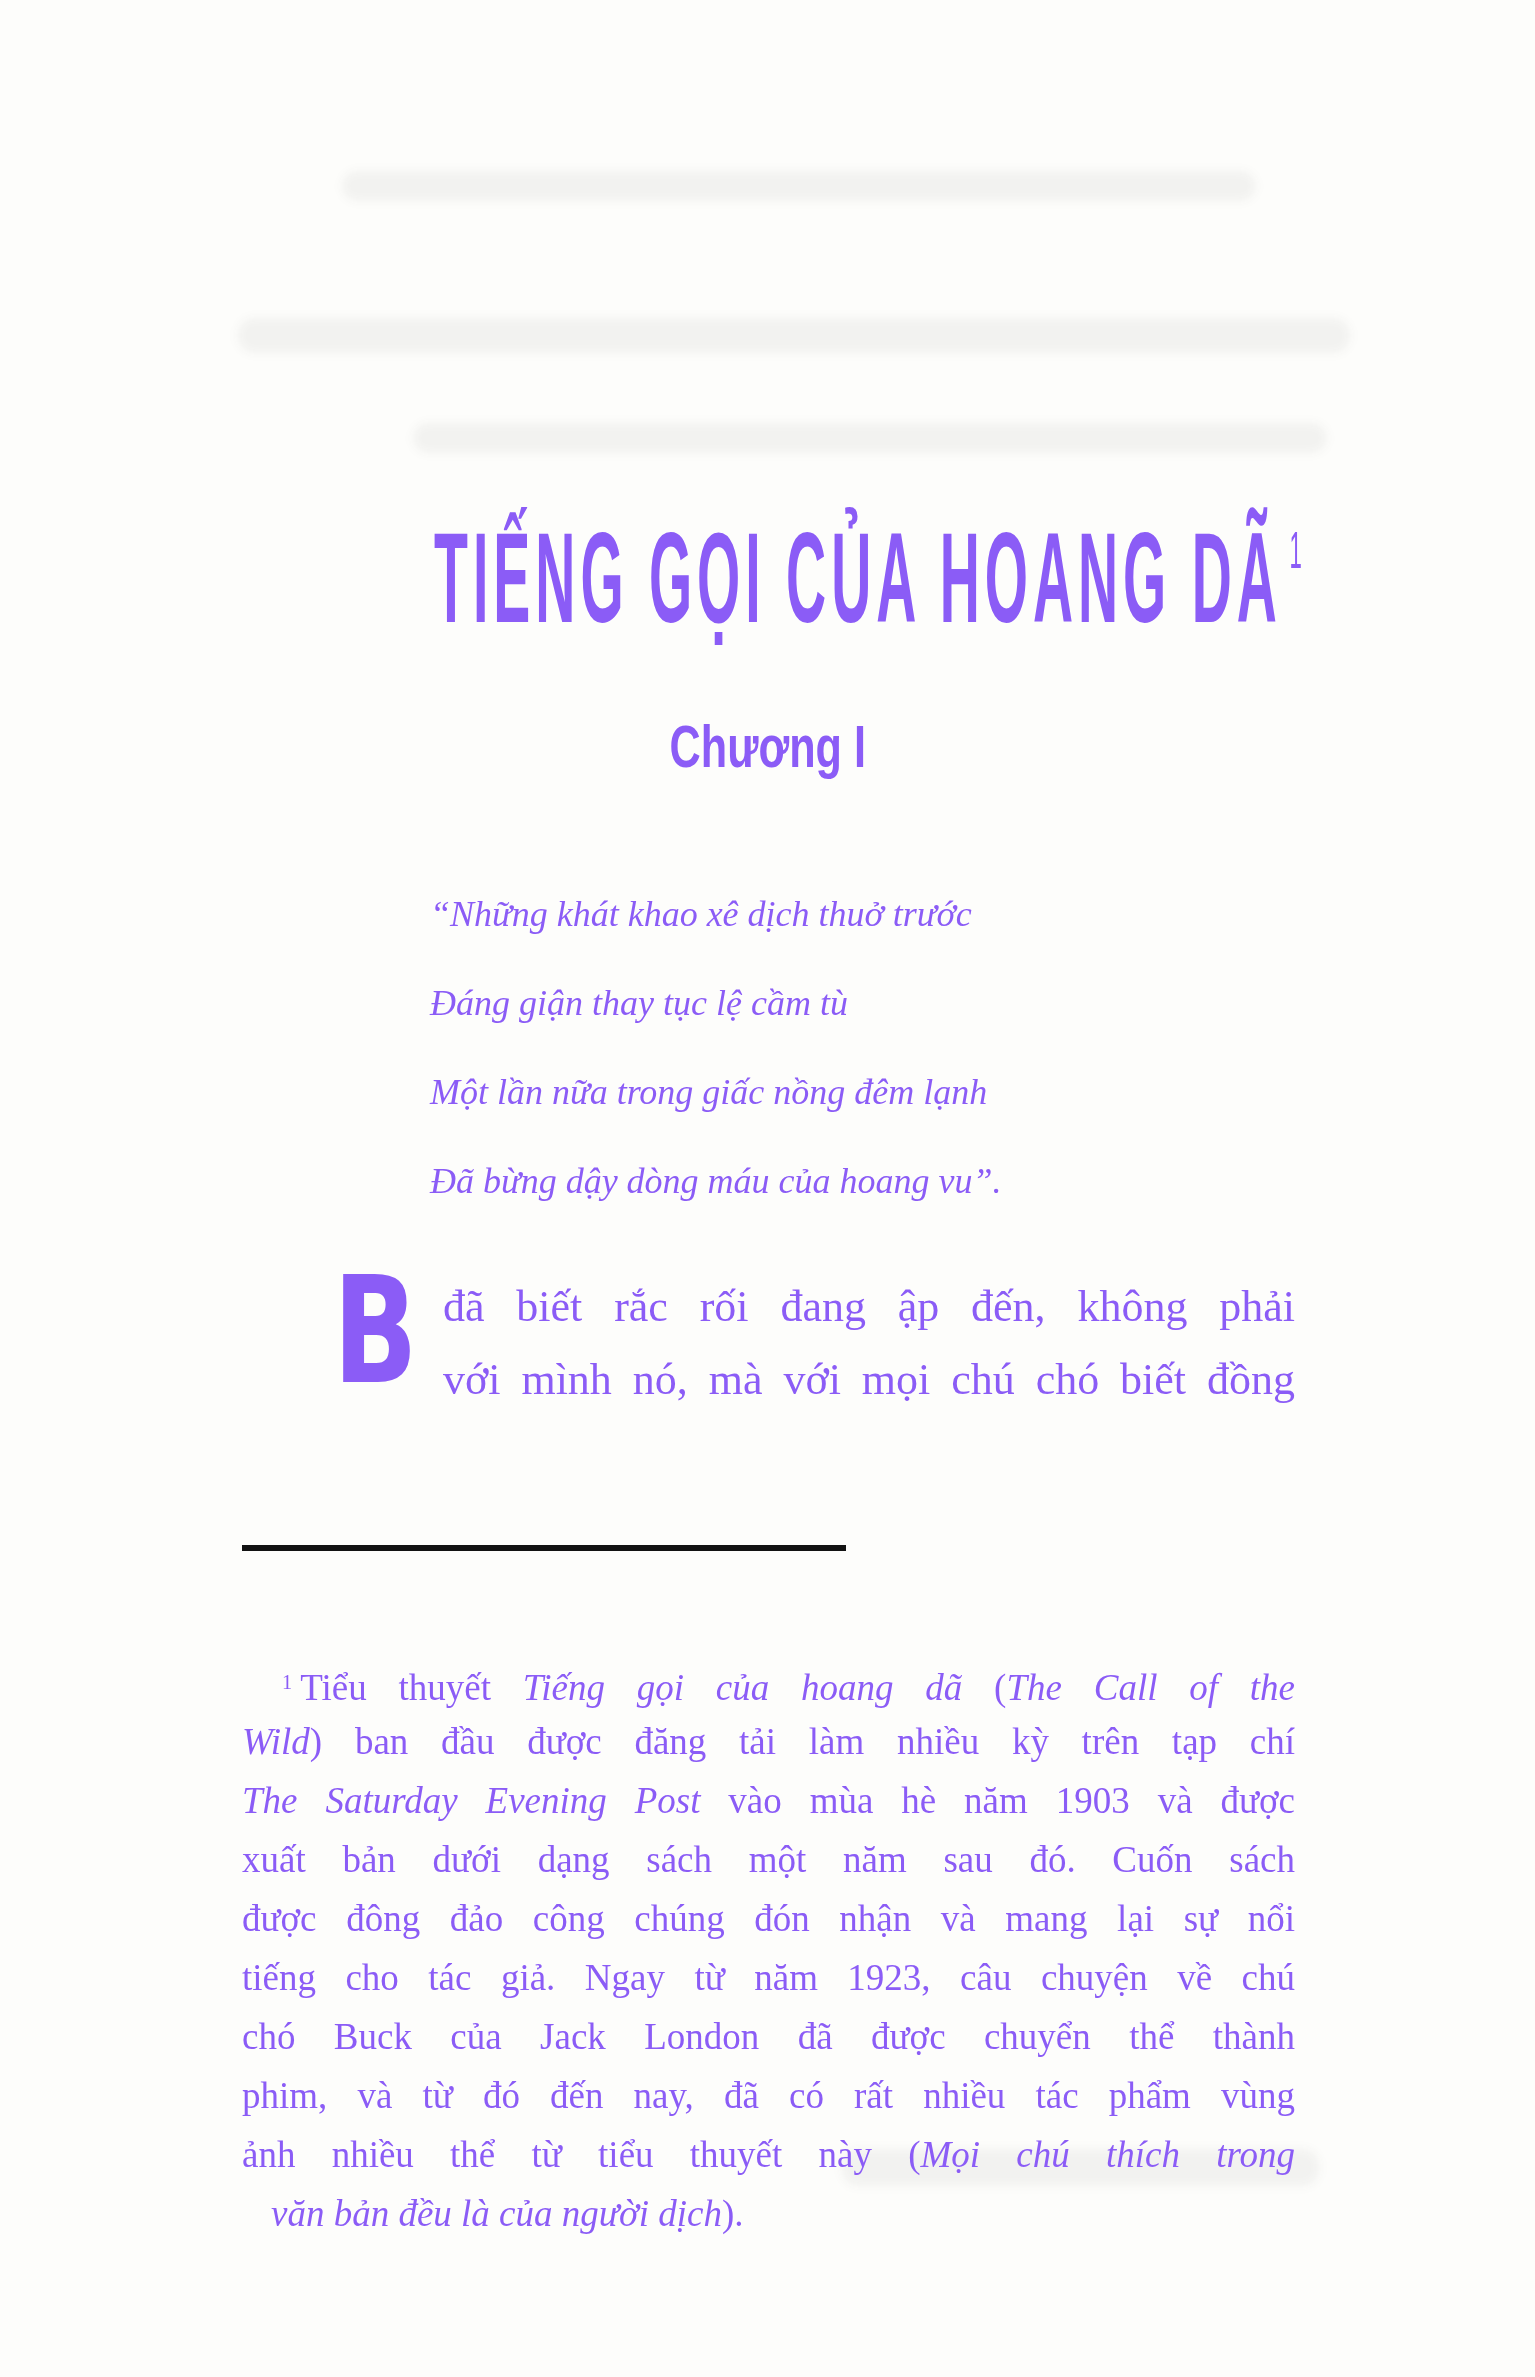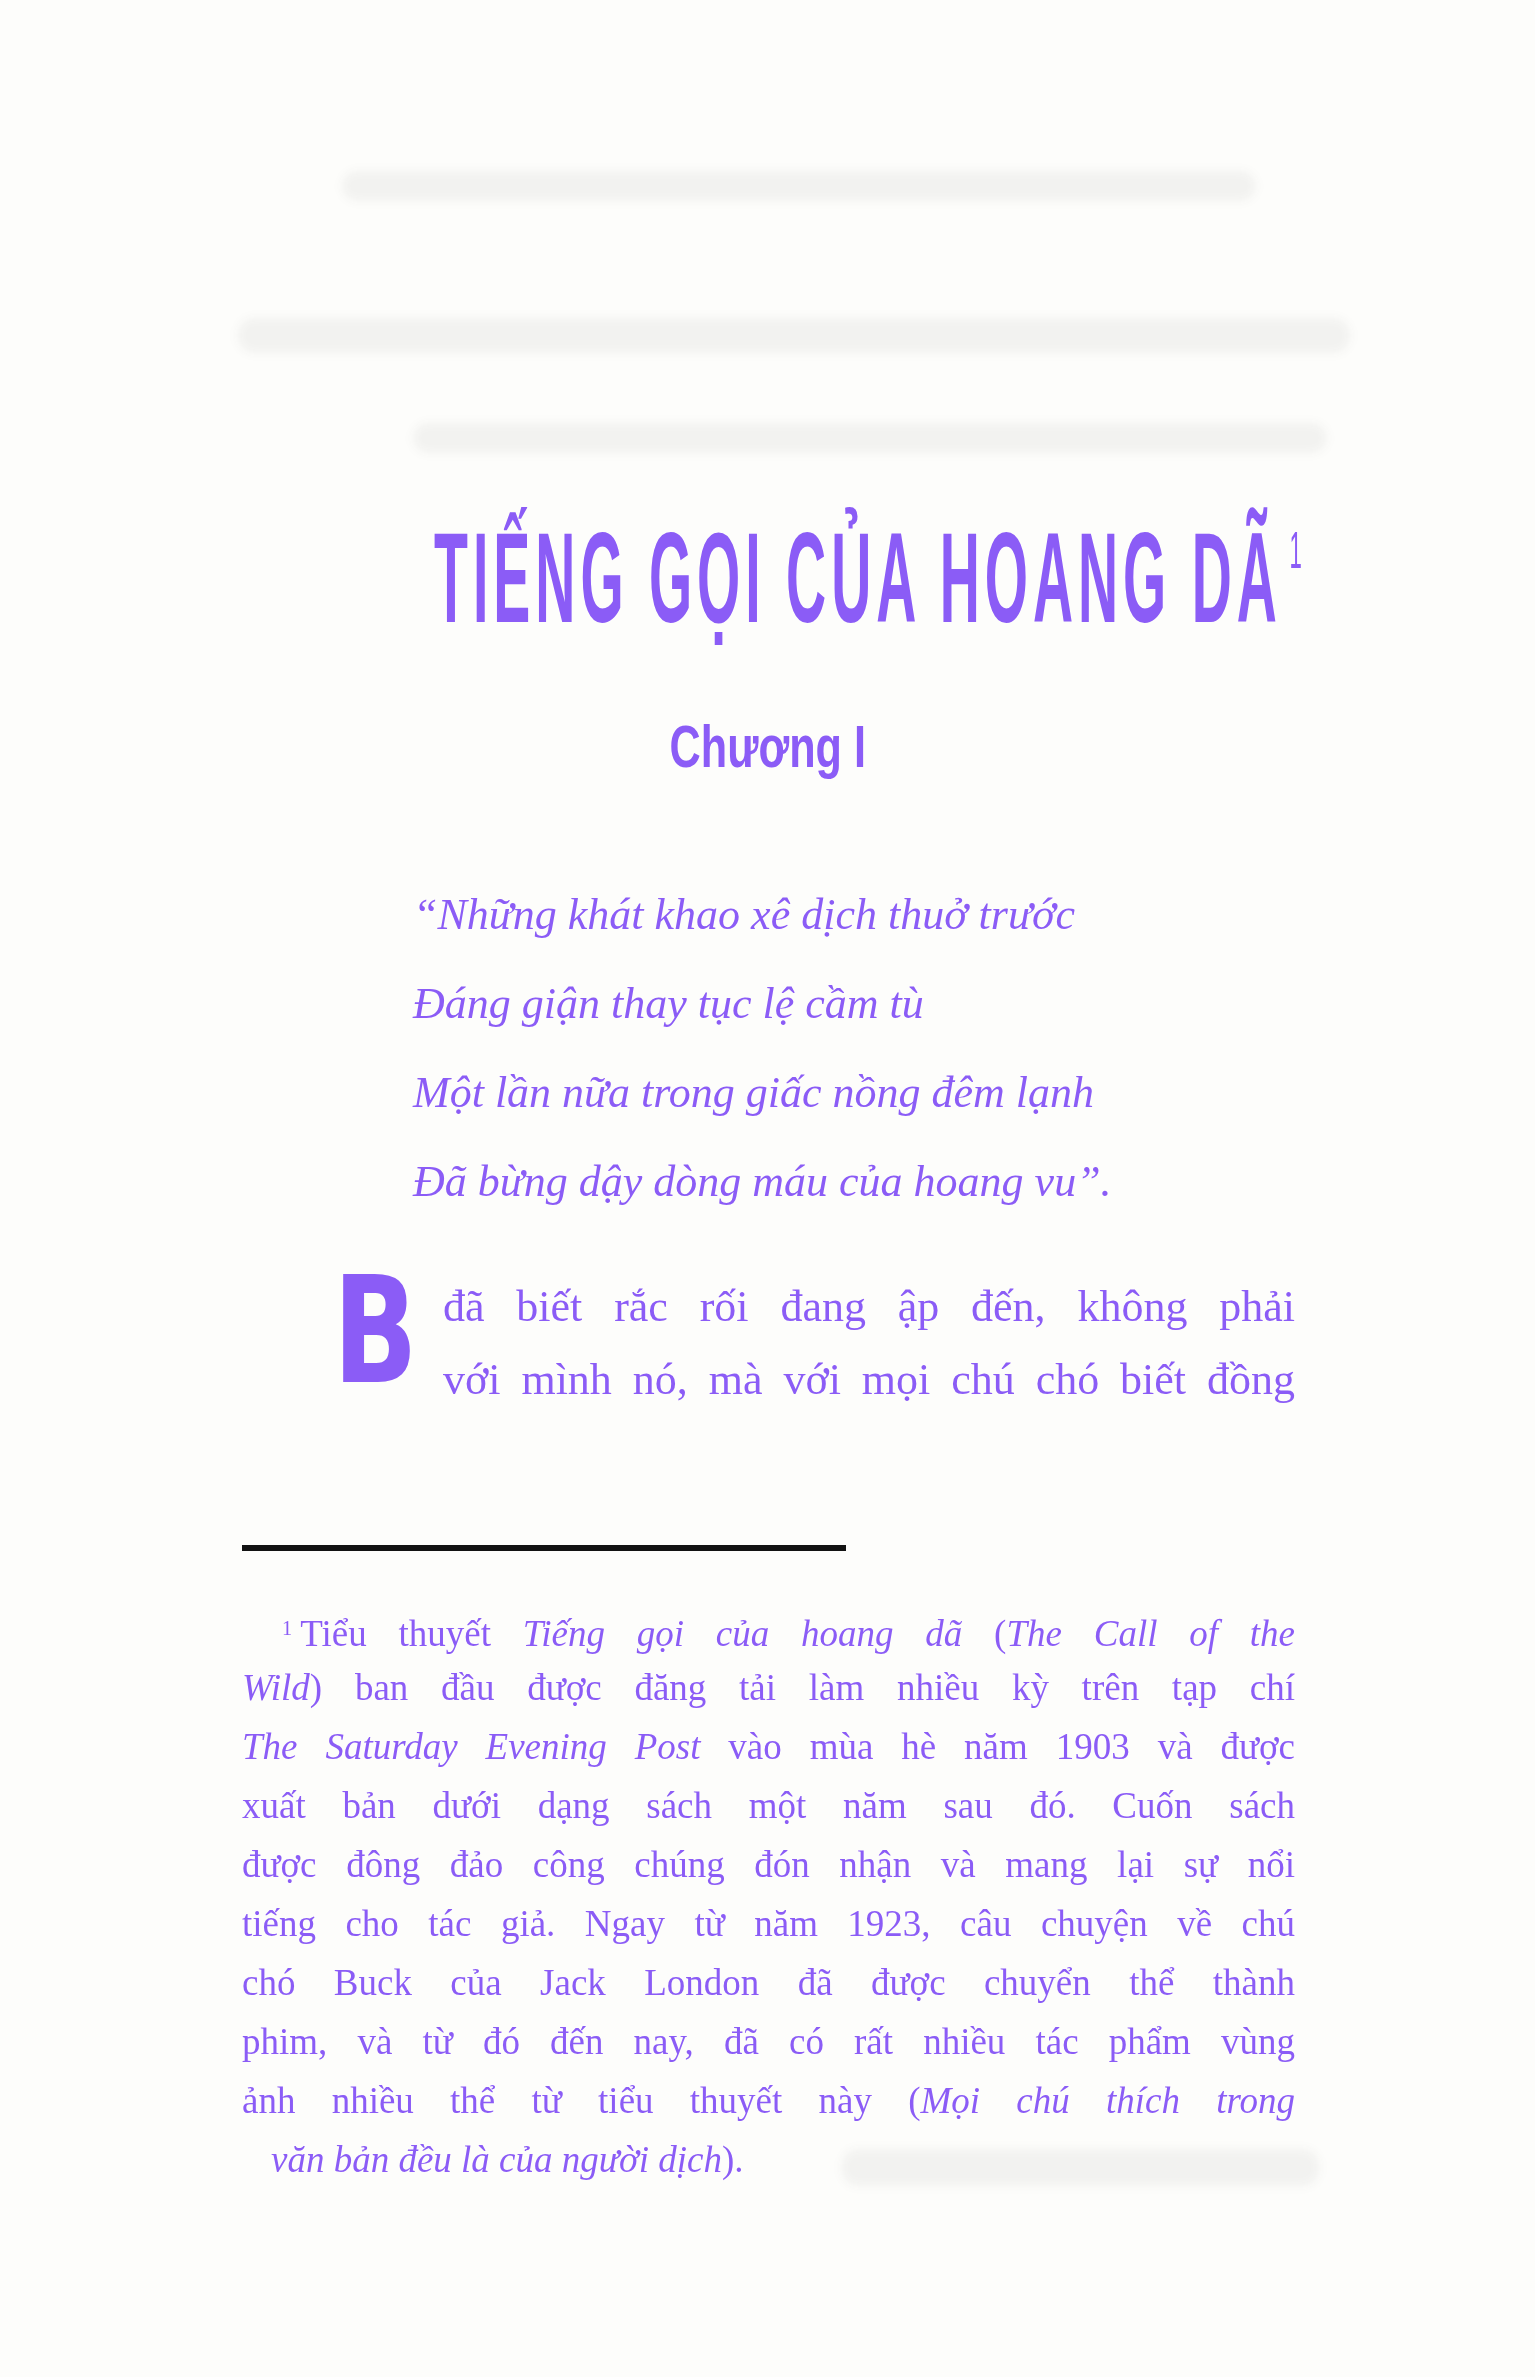--- a/index.html
+++ b/index.html
@@ -55,23 +55,23 @@
     display:inline-block;
     font-family:"Liberation Sans", sans-serif;
     font-weight:700;
     font-size:54px;
     transform:scale(0.80,1.10);
     transform-origin:center top;
   }
 
   
   .poem{
-    position:absolute;top:870px;left:413px;
+    position:absolute;top:870px;left:430px;
     font-style:italic;
-    font-size:44px;
+    font-size:36px;
     line-height:89px;
     white-space:nowrap;
   }
 
   
   .body-par{
     position:absolute;top:1270px;left:242px;width:1053px;
     font-size:44px;
     line-height:73px;
   }
@@ -97,21 +97,21 @@
     height:73px;
   }
 
   
   .footnote-sep{
     position:absolute;top:1545px;left:242px;
     width:604px;height:6.4px;
     background:#121212;
   }
   .footnote{
-    position:absolute;top:1599px;left:242px;width:1053px;
+    position:absolute;top:1653px;left:242px;width:1053px;
     font-size:37px;
     line-height:59px;
   }
   .fn-line{
     text-align:justify;
     text-align-last:justify;
     white-space:nowrap;
     height:59px;
   }
   .fn-first{text-indent:40px;}

